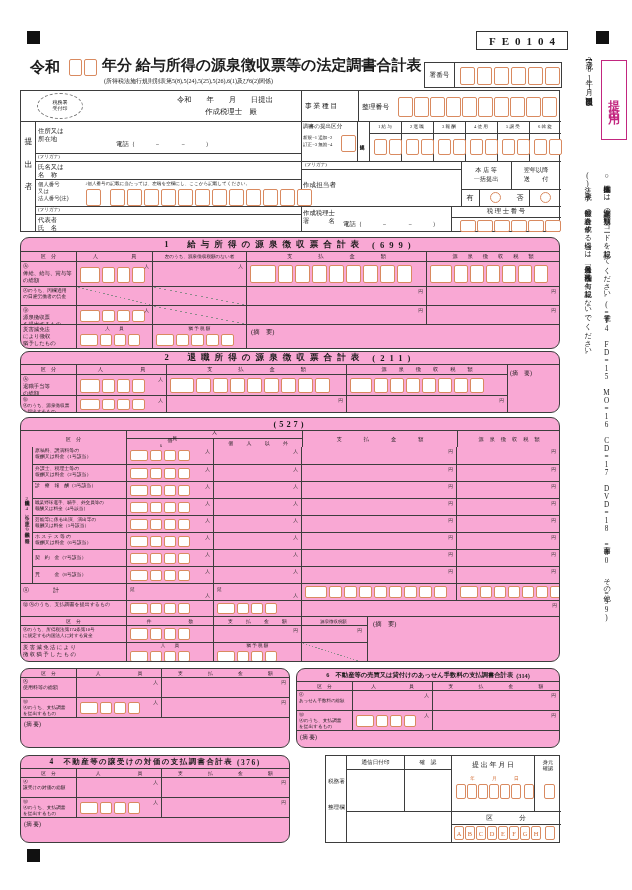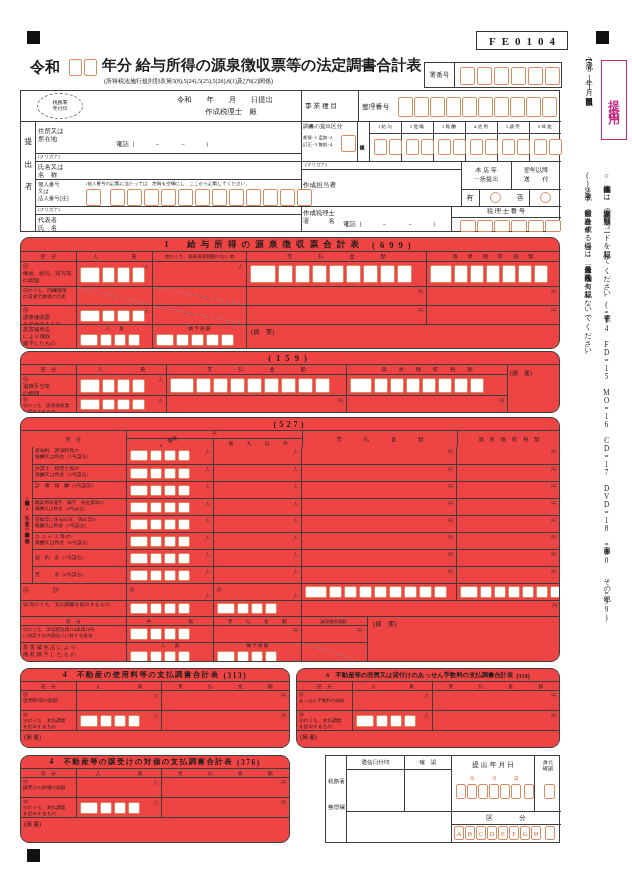--- a/index.html
+++ b/index.html
@@ -2,21 +2,21 @@
 <html><head>
 <meta charset="utf-8">
 <style>
 *{margin:0;padding:0;box-sizing:border-box}
 html,body{width:632px;height:890px}
 body{position:relative;background:#fff;font-family:"Liberation Serif","DejaVu Serif",serif;color:#1c1c1c;overflow:hidden}
 .ab{position:absolute}
 .hl{position:absolute;background:#3d3d3d;height:1px}
 .vl{position:absolute;background:#3d3d3d;width:1px}
 .sq{position:absolute;width:13px;height:13px;background:#111}
-.sec{position:absolute;border:1px solid #3d3d3d;border-radius:9px;background:#ef4444;overflow:hidden}
+.sec{position:absolute;border:1px solid #3d3d3d;border-radius:9px;background:#f9a8d4;overflow:hidden}
 .sec-title{display:flex;align-items:center;justify-content:center;font-weight:bold;border-bottom:1px solid #3d3d3d;gap:8px}
 .row{display:flex;border-top:1px solid #3d3d3d}
 .row.nt{border-top:none}
 .c{position:relative;border-left:1px solid #3d3d3d;overflow:hidden;flex:none}
 .c.nl{border-left:none}
 .cen{display:flex;align-items:center;justify-content:center;text-align:center}
 .lbl{font-size:5.4px;line-height:1.28;white-space:pre-line;padding:1px 2px}
 .obs{display:flex;gap:2px;align-items:center;padding:2px 3px}
 .ob{border:1.2px solid #d98a60;border-radius:2px;background:#fff;flex:none}
 .unit{position:absolute;font-size:4.8px;color:#333}
@@ -330,21 +330,22 @@
         </div>
       </div>
     <div class="c" style="width:314px">
         <div style="font-size:6.4px;padding:3px 4px">(摘　要)</div>
       </div>
   </div>
 </div>
 
 <div class="sec" style="left:20px;top:351px;width:540px;height:62px">
   <div class="sec-title" style="height:13px;font-size:8.6px;letter-spacing:5px">
-      <span>(159)</span>
+    <span>2　退職所得の源泉徴収票合計表</span>
+      <span>(211)</span>
   </div>
   <div style="display:flex;height:47px">
     <div style="width:486px">
       <div class="row nt" style="height:9px;font-size:5.2px">
         <div class="c nl cen" style="width:55px">区　分</div>
         <div class="c cen" style="width:90px;letter-spacing:16px;text-indent:16px">人　員</div>
         <div class="c cen" style="width:180px;letter-spacing:26px;text-indent:26px">支払金額</div>
         <div class="c cen" style="width:161px;letter-spacing:12px;text-indent:12px">源泉徴収税額</div>
       </div>
       <div class="row" style="height:21px">
@@ -716,24 +717,20 @@
         <div class="c diagbg" style="width:64px"></div>
       </div>
     </div>
     <div style="width:192px;border-left:1px solid #3d3d3d">
         <div style="font-size:6.4px;padding:3px 5px">(摘　要)</div>
       </div>
   </div>
 </div>
 
 <div class="sec" style="left:20px;top:668px;width:270px;height:80px">
-  <div class="sec-title" style="height:13px;font-size:7.4px;letter-spacing:1.5px;gap:4px">
-    <span>4　不動産の使用料等の支払調書合計表</span>
-      <span>(313)</span>
-  </div>
   <div class="row nt" style="height:8px;font-size:4.8px">
     <div class="c nl cen" style="width:55px">区　分</div>
     <div class="c cen" style="width:85px;letter-spacing:16px;text-indent:16px">人　員</div>
     <div class="c cen" style="width:128px;letter-spacing:12px;text-indent:12px">支 払 金 額</div>
   </div>
   <div class="row" style="height:20px">
     <div class="c nl lbl" style="width:55px;font-size:5px">Ⓐ
 使用料等の総額</div>
     <div class="c" style="width:85px">
         <span class="unit u-tr">人</span>

